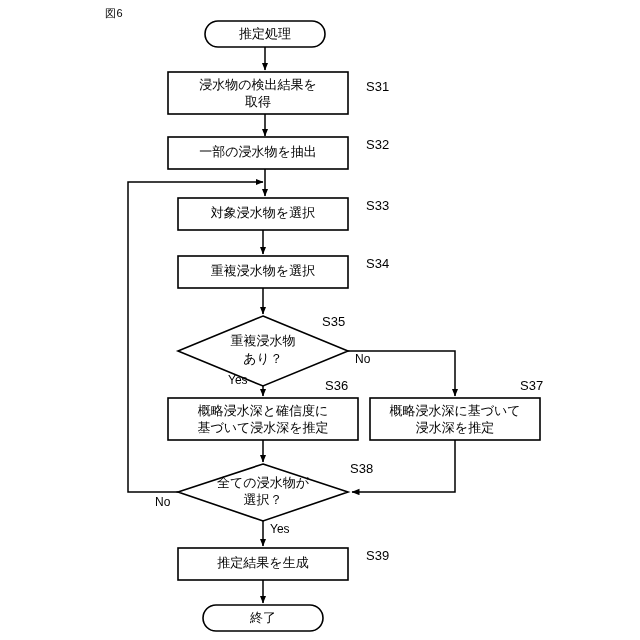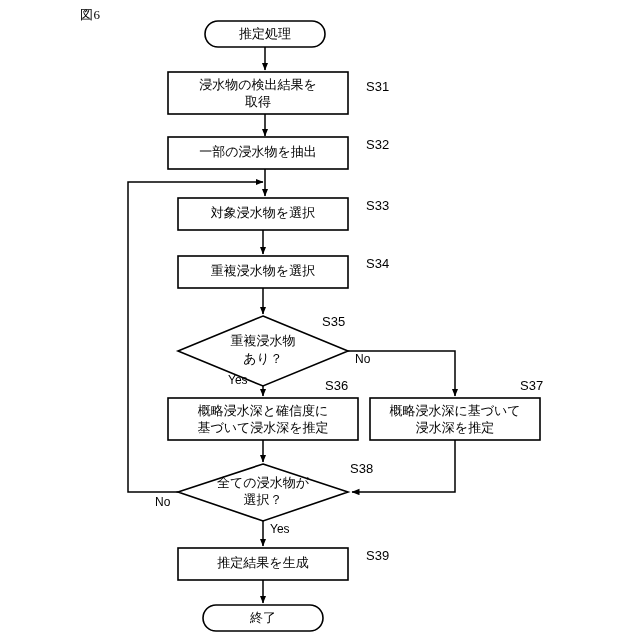--- a/index.html
+++ b/index.html
@@ -16,25 +16,24 @@
     overflow: hidden;
   }
   #figure-root {
     position: absolute;
     left: 0; top: 0;
     width: 640px;
     height: 640px;
   }
   .fig-label {
     position: absolute;
-    left: 80px;
+    left: 105px;
     top: 6px;
-    font-size: 13px;
+    font-size: 11px;
     letter-spacing: 0.5px;
-    font-family: Liberation Serif, serif;
   }
   svg.flow {
     position: absolute;
     left: 0; top: 0;
     width: 640px;
     height: 640px;
   }
   .node-text {
     font-family: "Liberation Sans", sans-serif;
     font-size: 13px;

